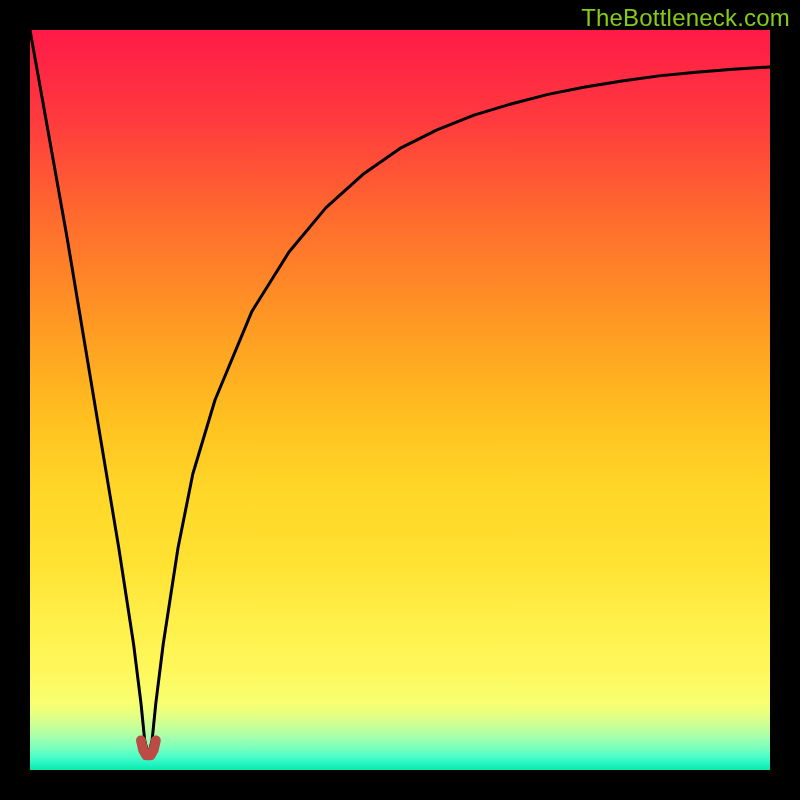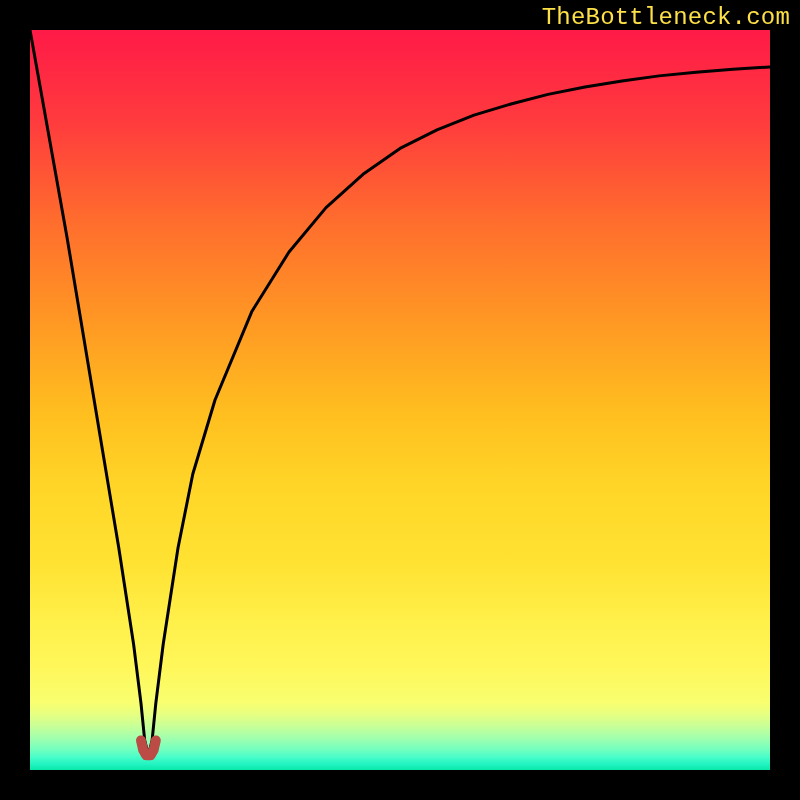--- a/index.html
+++ b/index.html
@@ -7,23 +7,23 @@
   .frame {
     width: 800px;
     height: 800px;
     background: #000;
     position: relative;
   }
   .watermark {
     position: absolute;
     top: 4px;
     right: 10px;
-    font-family: Liberation Mono, monospace;
+    font-family: Liberation Sans, sans-serif;
     font-size: 24px;
-    color: #fde047;
+    color: #84cc16;
     font-weight: 500;
     letter-spacing: 0.2px;
     z-index: 5;
   }
   .chart-canvas {
     position: absolute;
     left: 30px;
     top: 30px;
     width: 740px;
     height: 740px;

